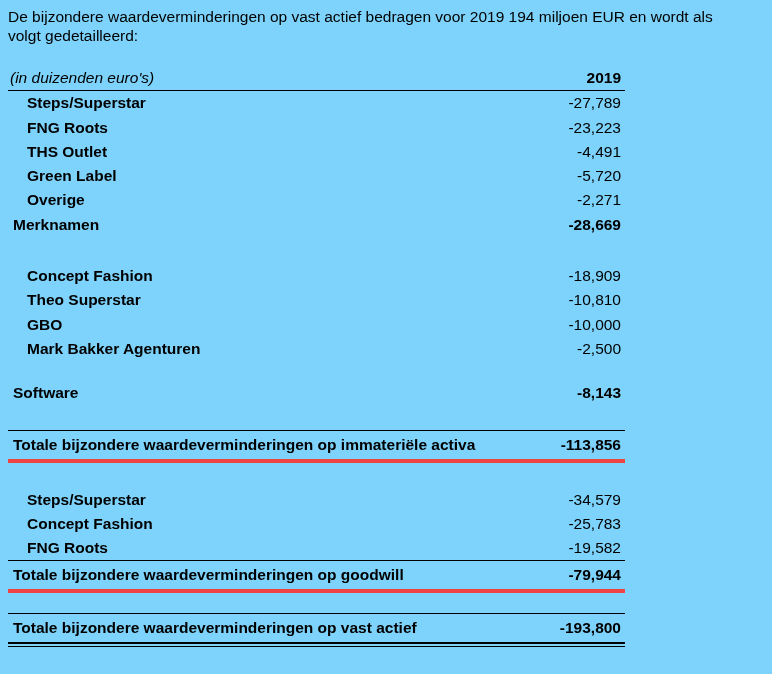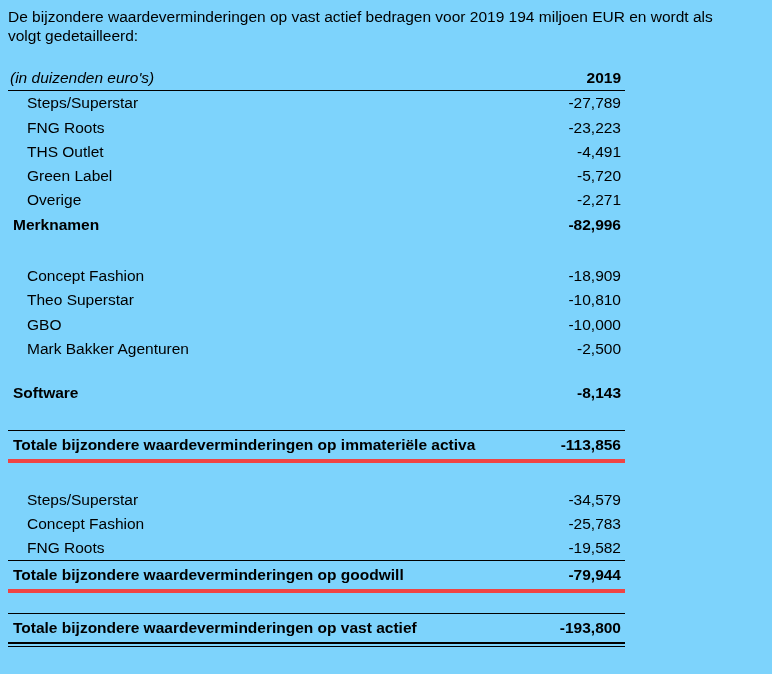--- a/index.html
+++ b/index.html
@@ -33,21 +33,21 @@
     font-size: 15.5px;
     line-height: 24.3px;
   }
   .row .label { white-space: nowrap; }
   .row .value { text-align: right; padding-right: 4px; white-space: nowrap; }
   .header-row {
     border-bottom: 1.5px solid #000;
   }
   .header-row .label { font-style: italic; padding-left: 2px; text-align: center; }
   .header-row .value { font-weight: bold; }
-  .item .label { padding-left: 19px; }
+  .item .label { padding-left: 19px; font-weight: bold; }
   .subtotal { font-weight: bold; }
   .subtotal .label { padding-left: 5px; }
   .total {
     font-weight: bold;
     border-top: 1.5px solid #000;
     border-bottom: 4px solid #ef4444;
     line-height: 20px;
     padding: 4px 0;
   }
   .total .label { padding-left: 5px; }
@@ -94,21 +94,21 @@
     <div class="row item">
       <span class="label">Green Label</span>
       <span class="value">-5,720</span>
     </div>
     <div class="row item">
       <span class="label">Overige</span>
       <span class="value">-2,271</span>
     </div>
     <div class="row subtotal">
       <span class="label">Merknamen</span>
-      <span class="value">-82,996</span>
+      <span class="value">-28,669</span>
     </div>
 
     <div class="gap-27"></div>
 
     <div class="row item">
       <span class="label">Concept Fashion</span>
       <span class="value">-18,909</span>
     </div>
     <div class="row item">
       <span class="label">Theo Superstar</span>

